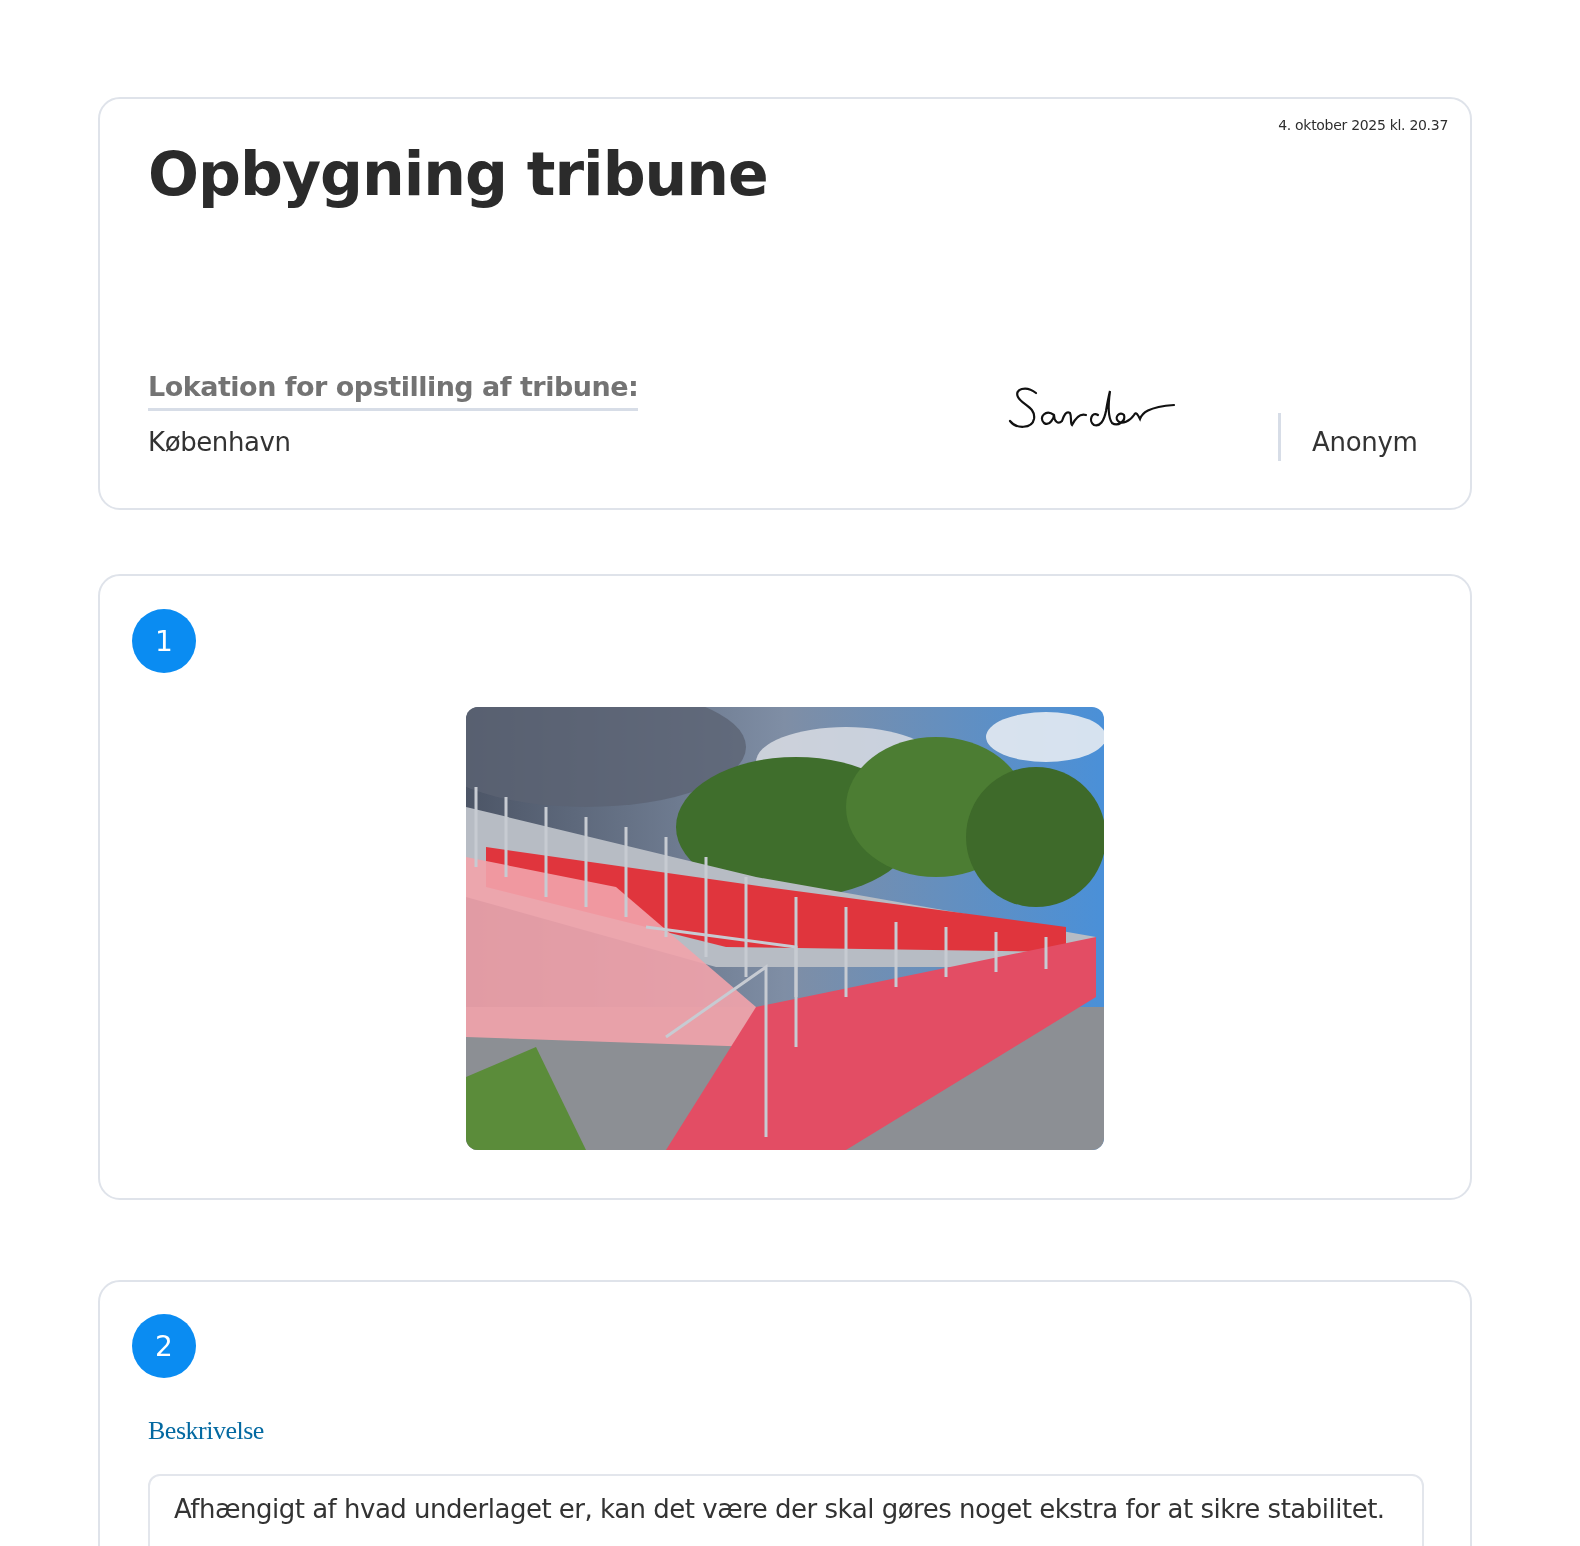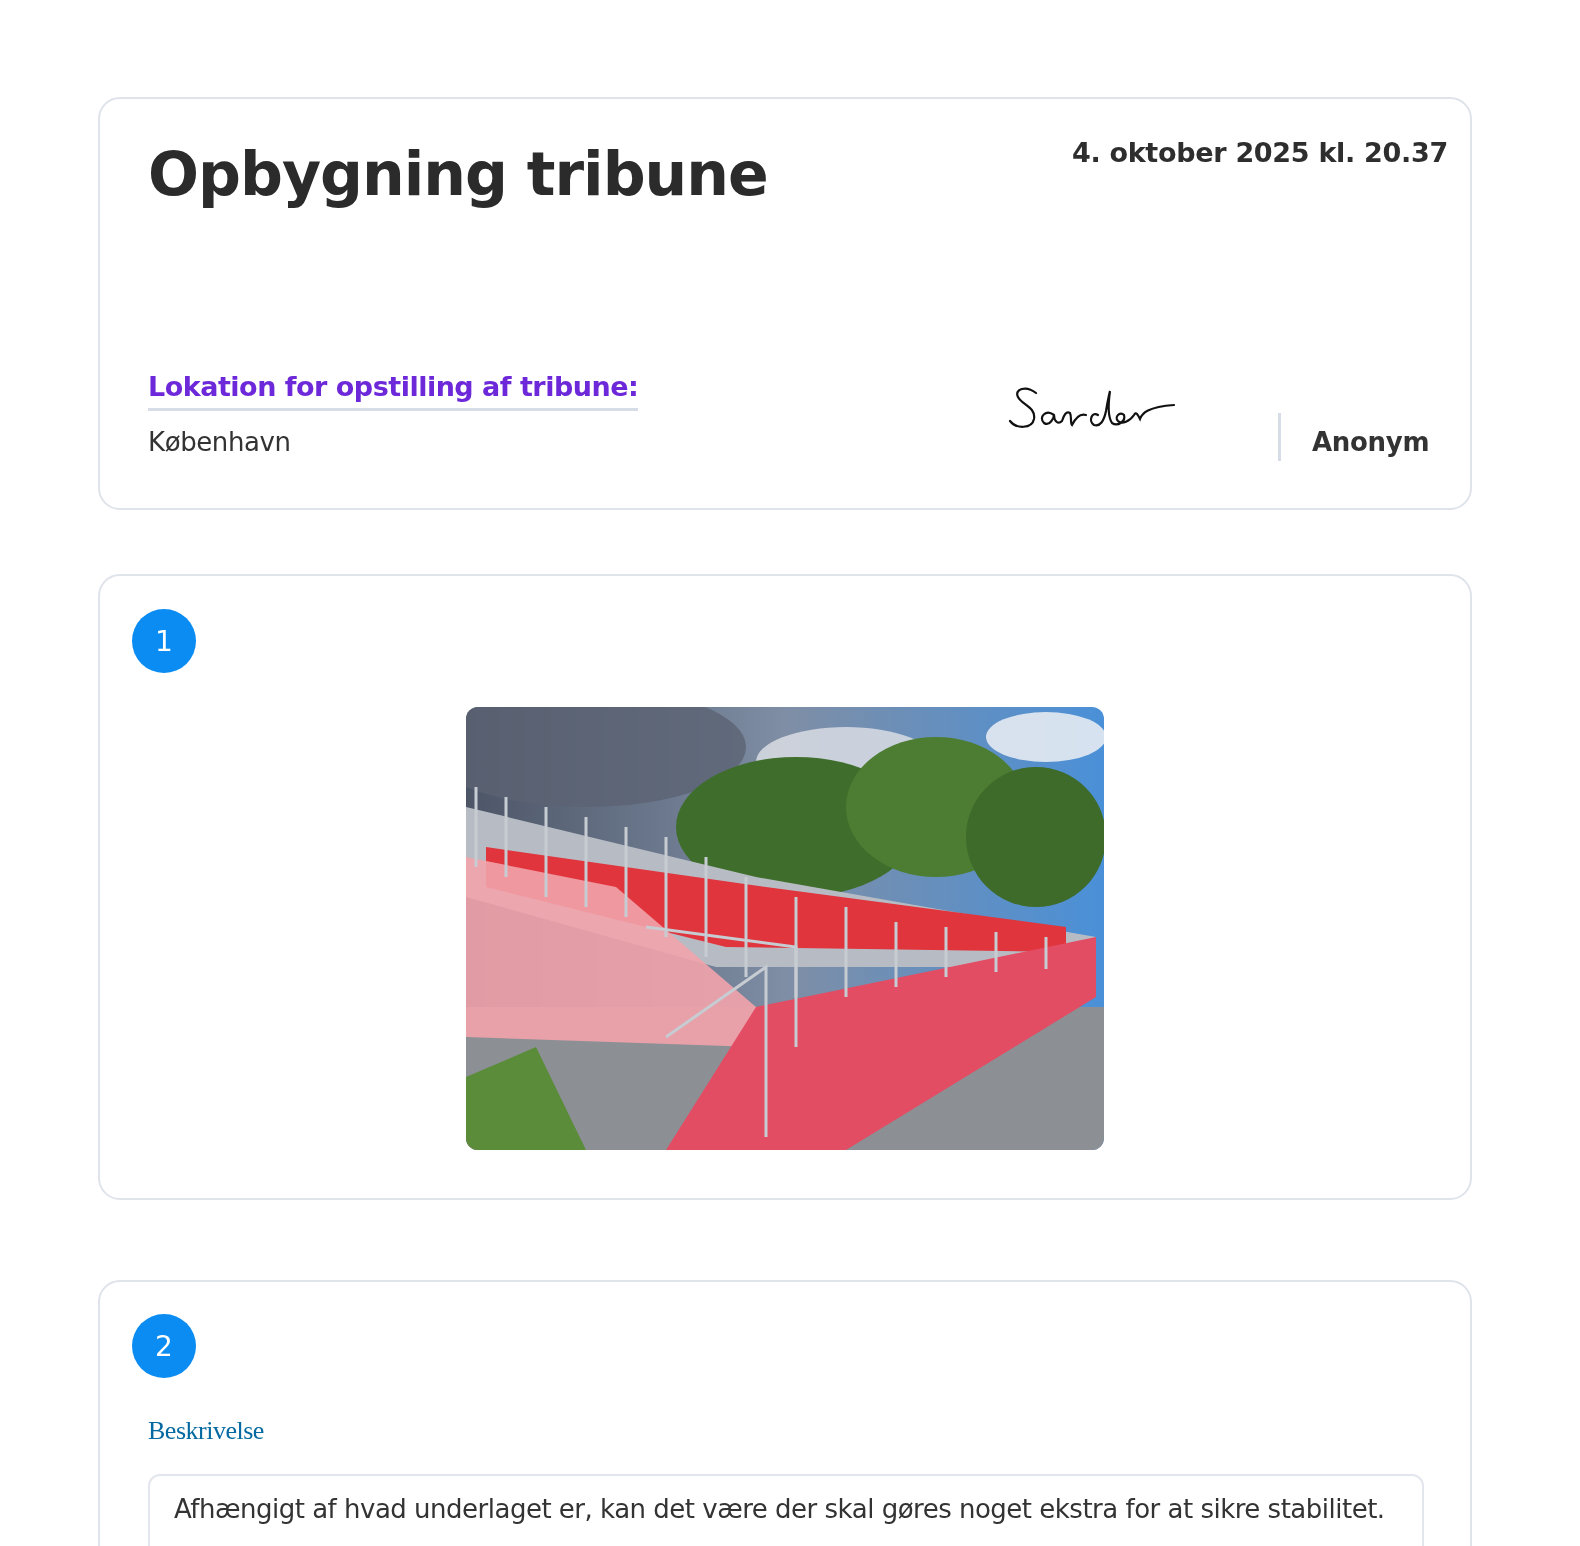--- a/index.html
+++ b/index.html
@@ -1,28 +1,28 @@
 <!DOCTYPE html>
 <html><head>
 <meta charset="utf-8">
 <style>
   html, body { margin:0; padding:0; background:#ffffff; }
   body { width:1580px; height:1546px; overflow:hidden; position:relative; font-family:"Liberation Sans", sans-serif; color:#2b2b2b; }
   .card { position:absolute; left:98px; width:1374px; border:2px solid #dfe3ea; border-radius:22px; background:#fff; box-sizing:border-box; }
   #card-header { top:97px; height:413px; }
   #card-q1 { top:574px; height:626px; }
   #card-q2 { top:1280px; height:320px; }
-  .timestamp { position:absolute; right:22px; top:18px; font-size:27px; font-weight:bold; color:#2e2e2e; font-family:"DejaVu Sans", sans-serif; letter-spacing:-0.3px;margin-top:20px; }
+  .timestamp { position:absolute; right:22px; top:18px; font-size:14px; font-weight:normal; color:#2e2e2e; font-family:"DejaVu Sans", sans-serif; letter-spacing:-0.3px; }
   .title { position:absolute; left:48px; top:40px; font-size:60px; font-weight:bold; color:#2b2b2b; font-family:"DejaVu Sans", sans-serif; letter-spacing:-1px; margin:0; }
   .desc { position:absolute; left:48px; top:130px; width:1260px; font-size:26px; line-height:38px; color:#333; font-family:"DejaVu Sans", sans-serif; letter-spacing:-0.4px; }
-  .loc-label { position:absolute; left:48px; top:272px; font-size:27px; font-weight:bold; color:#6d28d9; font-family:"DejaVu Sans", sans-serif; letter-spacing:-0.5px; padding-bottom:6px; border-bottom:3px solid #d7dde7; }
+  .loc-label { position:absolute; left:48px; top:272px; font-size:27px; font-weight:bold; color:#737373; font-family:"DejaVu Sans", sans-serif; letter-spacing:-0.5px; padding-bottom:6px; border-bottom:3px solid #d7dde7; }
   .loc-value { position:absolute; left:48px; top:328px; font-size:26px; color:#333; font-family:"DejaVu Sans", sans-serif; letter-spacing:-0.4px;text-align:right; }
   .signature { position:absolute; left:906px; top:282px; width:180px; height:60px; }
   .sig-divider { position:absolute; left:1178px; top:314px; width:3px; height:48px; background:#d7dde7; }
-  .sig-name { position:absolute; left:1212px; top:328px; font-size:26px; font-weight:bold; color:#333; font-family:"DejaVu Sans", sans-serif; letter-spacing:-0.3px; }
+  .sig-name { position:absolute; left:1212px; top:328px; font-size:26px; font-weight:normal; color:#333; font-family:"DejaVu Sans", sans-serif; letter-spacing:-0.3px; }
   .q-badge { position:absolute; left:32px; width:64px; height:64px; border-radius:50%; background:#0a8cf2; color:#fff; font-size:28px; display:flex; align-items:center; justify-content:center; font-family:"DejaVu Sans", sans-serif; }
   .q-title { position:absolute; left:128px; font-size:38px; font-weight:bold; color:#2b2b2b; font-family:"DejaVu Sans", sans-serif; letter-spacing:-0.8px; margin:0; }
   .req { color:#ef2f2f; margin-left:10px; }
   #card-q1 .q-badge { top:33px; }
   #card-q1 .q-title { top:42px; }
   #card-q2 .q-badge { top:32px; }
   #card-q2 .q-title { top:42px; }
   .photo { position:absolute; left:366px; top:131px; width:638px; height:443px; border-radius:12px; overflow:hidden; }
   .field-label { position:absolute; left:48px; top:134px; font-size:26px; color:#0369a1; font-family:Liberation Serif, serif; letter-spacing:-0.5px; }
   .textarea { position:absolute; left:48px; top:192px; width:1276px; height:120px; border:2px solid #e3e6ec; border-radius:12px; box-sizing:border-box; padding:18px 24px; font-size:26px; color:#333; font-family:"DejaVu Sans", sans-serif; letter-spacing:-0.5px; background:#fff; }

